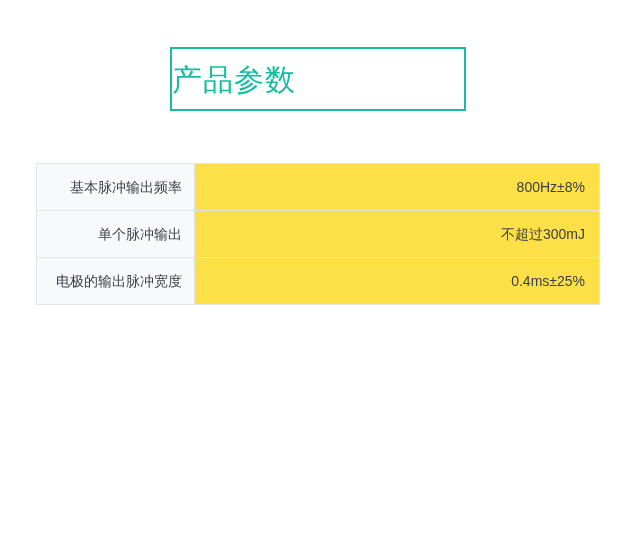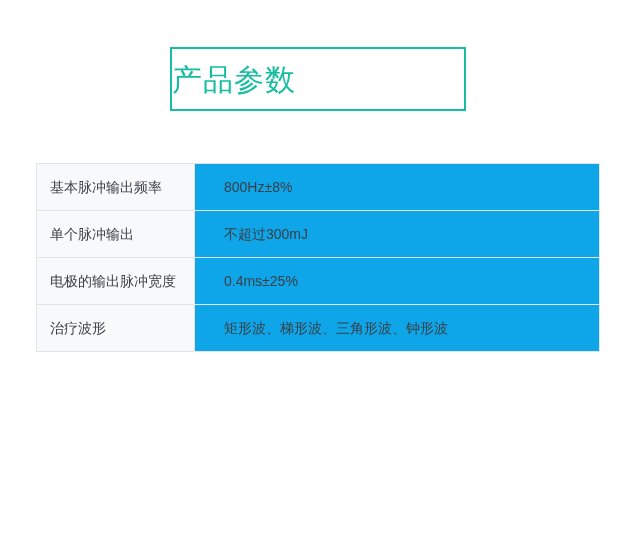--- a/index.html
+++ b/index.html
@@ -48,30 +48,30 @@
     border-collapse: collapse;
     table-layout: fixed;
   }
   .spec-table th,
   .spec-table td {
     border: 1px solid var(--table-border);
     font-size: 14px;
     font-weight: 400;
     color: var(--text);
     line-height: 24px;
-    text-align: left;
+    text-align: right;
   }
   .spec-table th {
     width: 158px;
     background: var(--label-bg);
     padding: 11px 12px 11px 13px;
     vertical-align: middle;
   }
   .spec-table td {
-    background: #0ea5e9;
+    background: #fde047;
     padding: 11px 14px 11px 29px;
     vertical-align: top;
   }
 </style>
 </head>
 <body>
 
 <div class="page">
 
   <div class="title-box">
@@ -91,20 +91,16 @@
   </tr>
 
 
   <tr>
     <th>电极的输出脉冲宽度</th>
     <td>0.4ms±25%</td>
   </tr>
 
 
 
-  <tr>
-    <th>治疗波形</th>
-    <td>矩形波、梯形波、三角形波、钟形波</td>
-  </tr>
 </tbody>
   </table>
 
 </div>
 
 </body></html>

